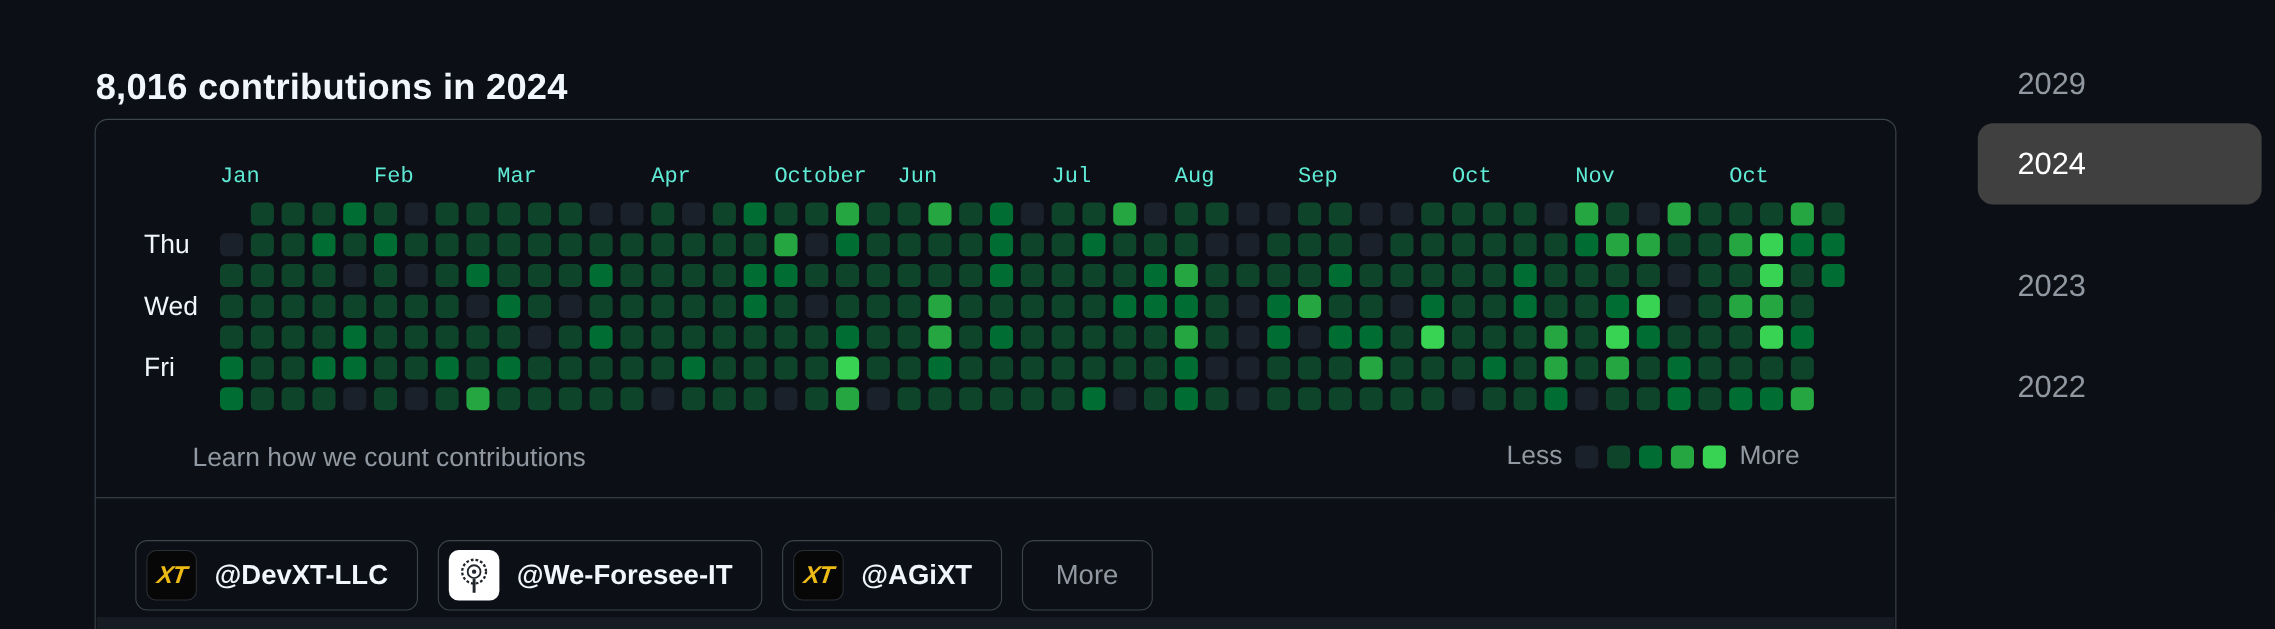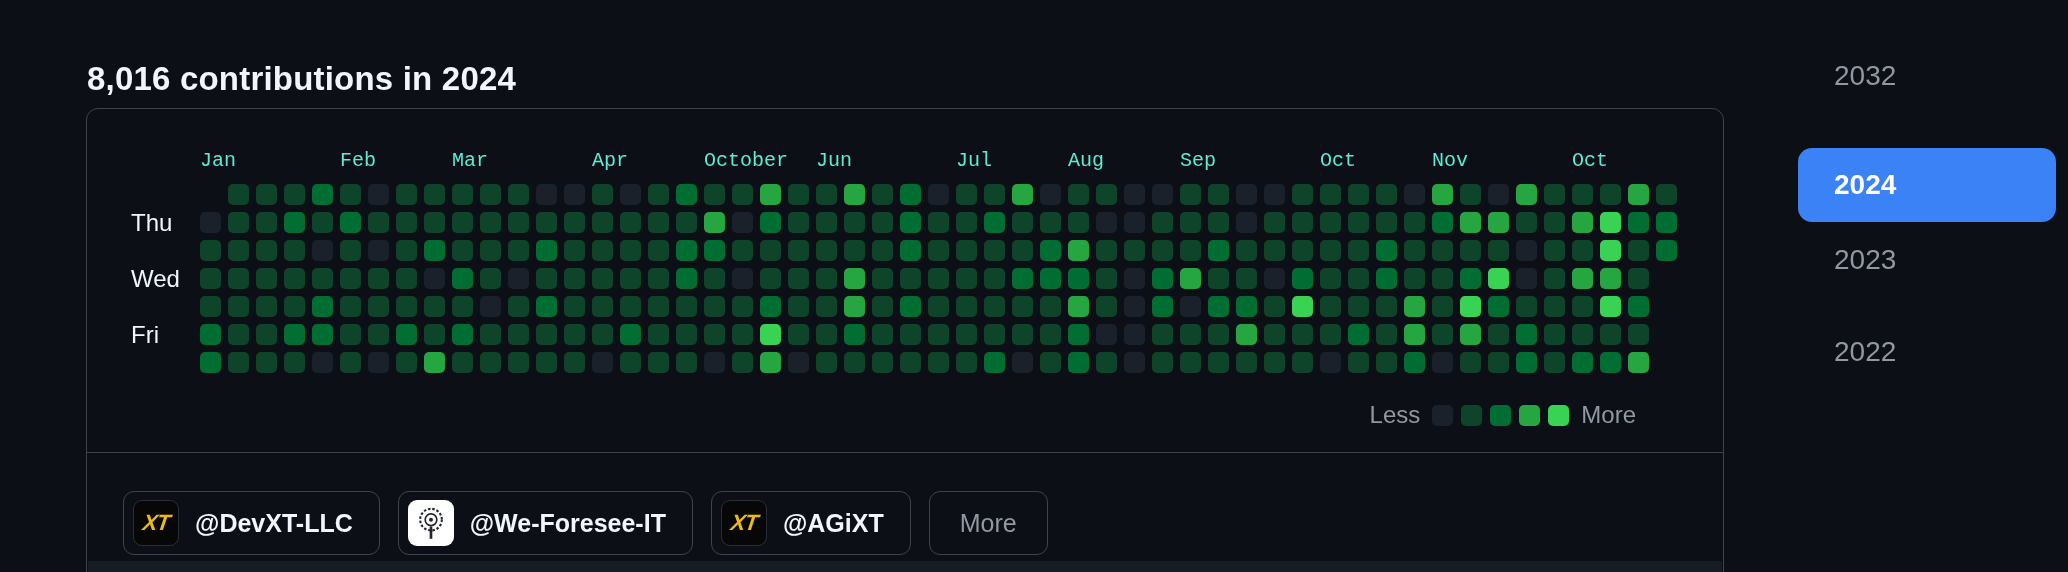--- a/index.html
+++ b/index.html
@@ -471,20 +471,21 @@
         <div class="cell l2" style="grid-area: 7 / 44;"></div>
         <div class="cell l0" style="grid-area: 7 / 45;"></div>
         <div class="cell l1" style="grid-area: 7 / 46;"></div>
         <div class="cell l1" style="grid-area: 7 / 47;"></div>
         <div class="cell l2" style="grid-area: 7 / 48;"></div>
         <div class="cell l1" style="grid-area: 7 / 49;"></div>
         <div class="cell l2" style="grid-area: 7 / 50;"></div>
         <div class="cell l2" style="grid-area: 7 / 51;"></div>
         <div class="cell l3" style="grid-area: 7 / 52;"></div>
       </div>
+    <div class="graph-footer-link">Learn how we count contributions</div>
     <div class="legend">
       <span class="legend-text">Less</span>
       <span style="display:flex;gap:8px;">
           <span class="cell l0" style="display: inline-block;"></span>
           <span class="cell l1" style="display: inline-block;"></span>
           <span class="cell l2" style="display: inline-block;"></span>
           <span class="cell l3" style="display: inline-block;"></span>
           <span class="cell l4" style="display: inline-block;"></span>
         </span>
       <span class="legend-text">More</span>
@@ -515,17 +516,17 @@
       </span>
       <span>@AGiXT</span>
     </button>
     <button class="more-btn">More</button>
   </div>
 
   <div class="bottom-strip"></div>
 </div>
 
 <nav class="year-nav">
-  <a class="year-item" style="top:48px;">2032</a>
-  <a class="year-item selected" style="top: 148px; background: #3b82f6; font-weight: bold;">2024</a>
+  <a class="year-item" style="top:48px;">2029</a>
+  <a class="year-item selected" style="top: 112px; background: #404040;">2024</a>
   <a class="year-item" style="top:232px;">2023</a>
   <a class="year-item" style="top:324px;">2022</a>
 </nav>
 
 </body></html>

